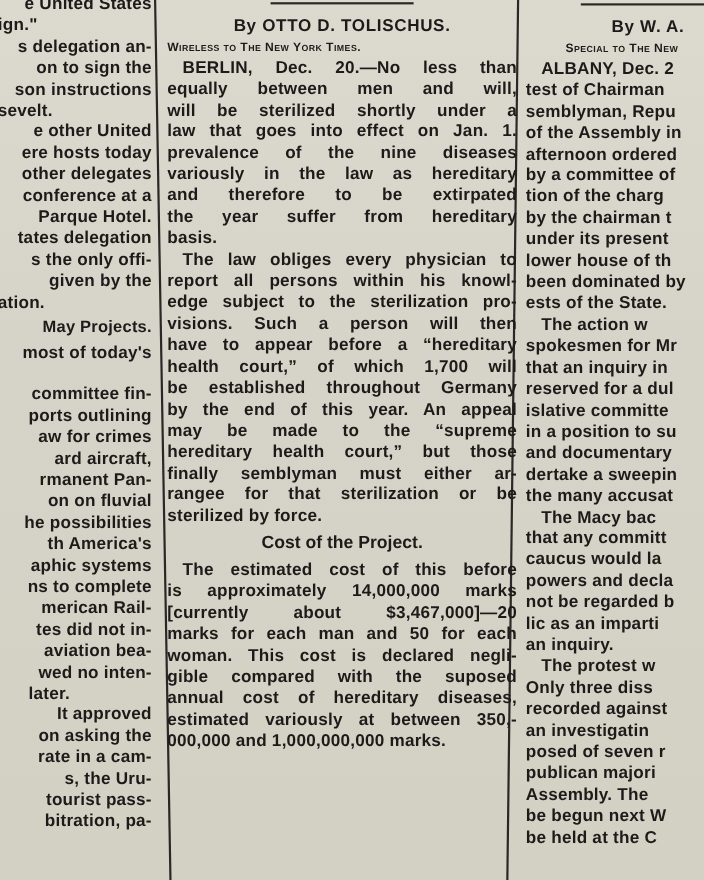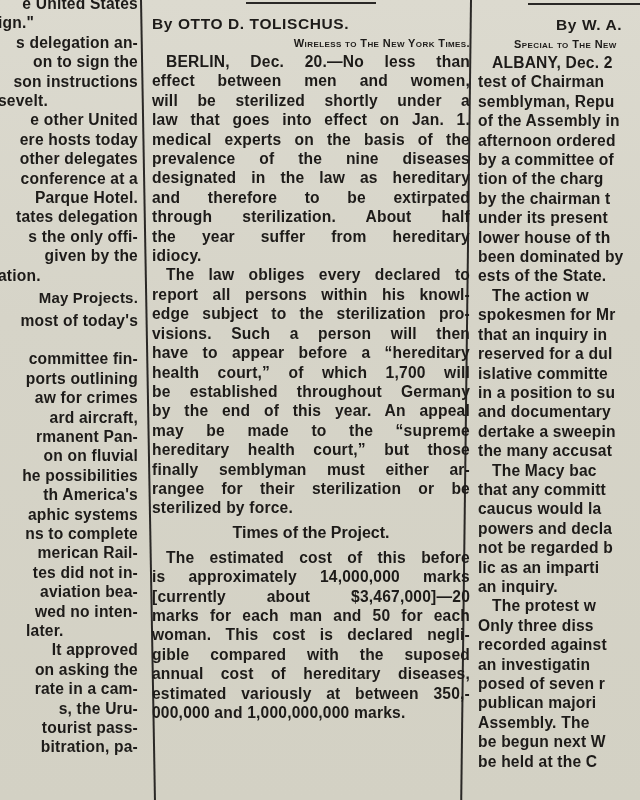--- a/index.html
+++ b/index.html
@@ -55,28 +55,29 @@
     .col-left .line.last { text-align-last: right; }
 
     .topbar {
       height: 2px;
       background: #2a2826;
       margin: 4px auto 10px auto;
     }
     .byline {
       font-size: 15.5px;
       font-weight: bold;
+      text-align: center;
       letter-spacing: 0.6px;
       line-height: 20px;
       margin-top: 4px;
     }
     .dateline {
       font-size: 11px;
       font-weight: bold;
-      text-align: right;
+      text-align: left;
       letter-spacing: 0.4px;
       line-height: 18px;
       font-variant: small-caps;
     }
     .subhead {
       font-size: 16px;
       font-weight: bold;
       text-align: center;
       line-height: 26px;
       margin: 2px 0 2px 0;
@@ -132,52 +133,50 @@
     <div class="line">bitration, pa-</div>
   </div>
 
   <div class="col col-mid">
     <div class="topbar" style="width:130px;margin-top:2px;"></div>
     <div class="byline">By OTTO D. TOLISCHUS.</div>
     <div class="dateline">Wireless to The New York Times.</div>
 
     <div>
       <div class="line indent">BERLIN, Dec. 20.—No less than</div>
-      <div class="line">effect between men and women,</div>
+      <div class="line">equally between men and will,</div>
       <div class="line">will be sterilized shortly under a</div>
       <div class="line">law that goes into effect on Jan. 1.</div>
     </div>
 
     <div>
-      <div class="line">medical experts on the basis of the</div>
       <div class="line">prevalence of the nine diseases</div>
-      <div class="line">designated in the law as hereditary</div>
+      <div class="line">variously in the law as hereditary</div>
       <div class="line">and therefore to be extirpated</div>
-      <div class="line">through sterilization. About half</div>
       <div class="line">the year suffer from hereditary</div>
-      <div class="line last">idiocy.</div>
-    </div>
-
-    <div>
-      <div class="line indent">The law obliges every declared to</div>
+      <div class="line last">basis.</div>
+    </div>
+
+    <div>
+      <div class="line indent">The law obliges every physician to</div>
       <div class="line">report all persons within his knowl-</div>
       <div class="line">edge subject to the sterilization pro-</div>
       <div class="line">visions. Such a person will then</div>
       <div class="line">have to appear before a “hereditary</div>
       <div class="line">health court,” of which 1,700 will</div>
       <div class="line">be established throughout Germany</div>
       <div class="line">by the end of this year. An appeal</div>
       <div class="line">may be made to the “supreme</div>
       <div class="line">hereditary health court,” but those</div>
       <div class="line">finally semblyman must either ar-</div>
-      <div class="line">rangee for their sterilization or be</div>
+      <div class="line">rangee for that sterilization or be</div>
       <div class="line last">sterilized by force.</div>
     </div>
 
-    <div class="subhead">Times of the Project.</div>
+    <div class="subhead">Cost of the Project.</div>
 
     <div>
       <div class="line indent">The estimated cost of this before</div>
       <div class="line">is approximately 14,000,000 marks</div>
       <div class="line">[currently about $3,467,000]—20</div>
       <div class="line">marks for each man and 50 for each</div>
       <div class="line">woman. This cost is declared negli-</div>
       <div class="line">gible compared with the suposed</div>
       <div class="line">annual cost of hereditary diseases,</div>
       <div class="line">estimated variously at between 350,-</div>

